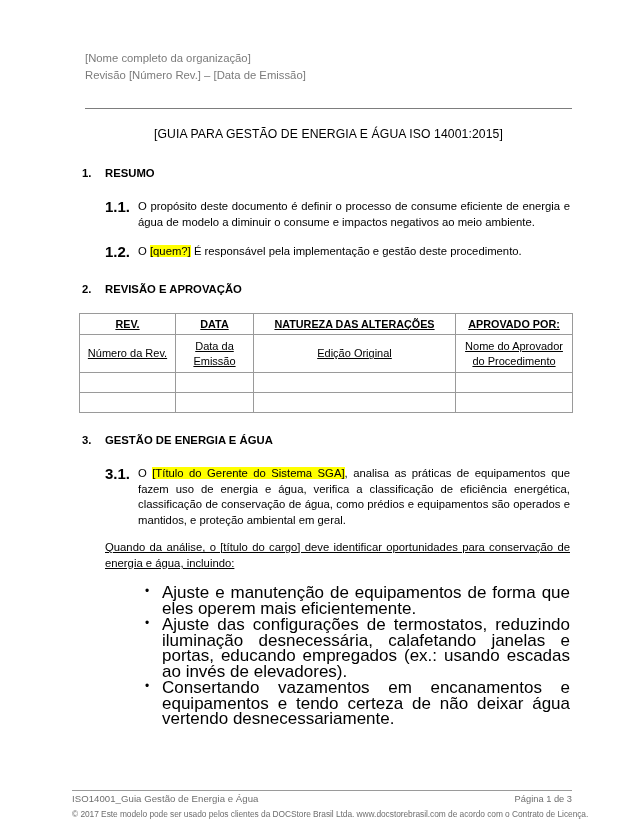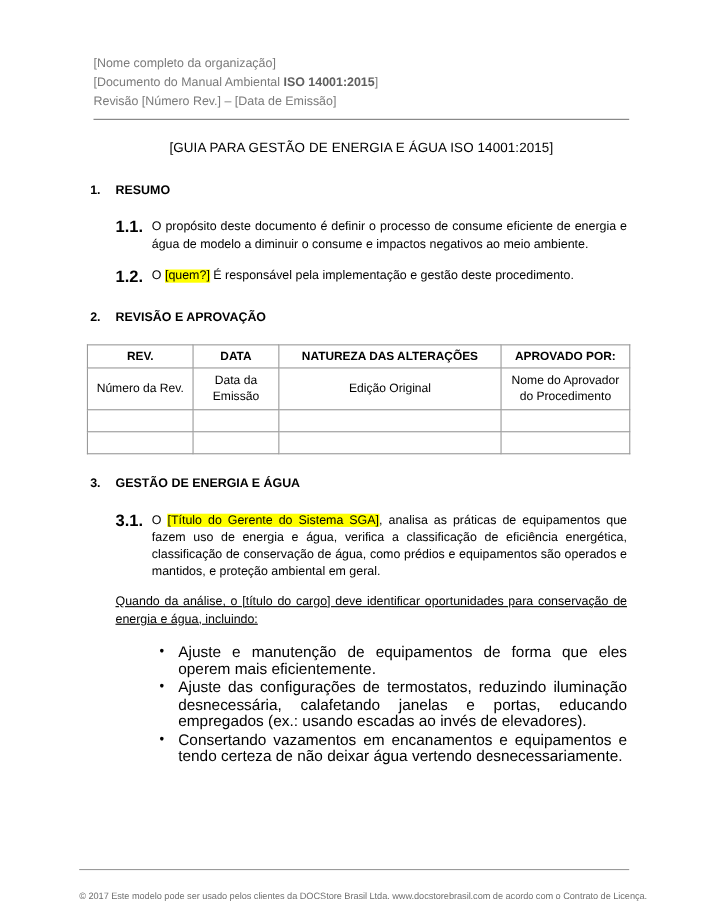--- a/index.html
+++ b/index.html
@@ -118,21 +118,21 @@
   .bullet-list {
     margin: 0 0 0 144px;
     width: 426px;
     padding: 0;
     list-style: none;
     box-sizing: border-box;
   }
   .bullet-list li {
     position: relative;
     padding-left: 18px;
-    font-size: 14px;
+    font-size: 17px;
     line-height: 15.5px;
     text-align: justify;
     margin-bottom: 1px;
   }
   .bullet-list li::before {
     content: "\2022";
     position: absolute;
     left: 1px;
     top: -1px;
     font-size: 12px;
@@ -145,20 +145,21 @@
 
   
   .rev-table-wrap {
     margin: 0 0 0 79px;
     width: 493px;
   }
   table.rev-table {
     border-collapse: collapse;
     width: 493px;
     table-layout: fixed;
+    text-decoration: underline;
   }
   table.rev-table td, table.rev-table th {
     border: 1px solid #9a9a9a;
     font-size: 11px;
     line-height: 14.5px;
     text-align: center;
     vertical-align: middle;
     padding: 3px 4px;
     box-sizing: border-box;
     font-weight: normal;
@@ -223,21 +224,20 @@
   .sp-20 { height: 20px; }
   .sp-22 { height: 22px; }
 </style>
 </head>
 <body>
 
 <div class="page">
 
   <div class="doc-header">
     <div class="doc-header-line">[Nome completo da organização]</div>
-    <div class="doc-header-line"><span>[Documento do Manual Ambiental </span><b>ISO 14001:2015</b><span>]</span></div>
     <div class="doc-header-line">Revisão [Número Rev.] – [Data de Emissão]</div>
   </div>
   <div class="header-rule"></div>
 
   <div class="doc-title">[GUIA PARA GESTÃO DE ENERGIA E ÁGUA ISO 14001:2015]</div>
 
   <div class="content">
 
     <div class="sec-heading">
       <span class="num">1.</span>
@@ -322,15 +322,19 @@
 
     <ul class="bullet-list">
       <li>Ajuste e manutenção de equipamentos de forma que eles operem mais eficientemente.</li>
       <li>Ajuste das configurações de termostatos, reduzindo iluminação desnecessária, calafetando janelas e portas, educando empregados (ex.: usando escadas ao invés de elevadores).</li>
       <li>Consertando vazamentos em encanamentos e equipamentos e tendo certeza de não deixar água vertendo desnecessariamente.</li>
     </ul>
 
   </div>
 
   <div class="footer-rule"></div>
+  <div class="footer-row">
+    <div class="footer-left">ISO14001_Guia Gestão de Energia e Água</div>
+    <div class="footer-right">Página 1 de 3</div>
+  </div>
   <div class="footer-copy">© 2017 Este modelo pode ser usado pelos clientes da DOCStore Brasil Ltda. www.docstorebrasil.com de acordo com o Contrato de Licença.</div>
 
 </div>
 
 </body></html>

